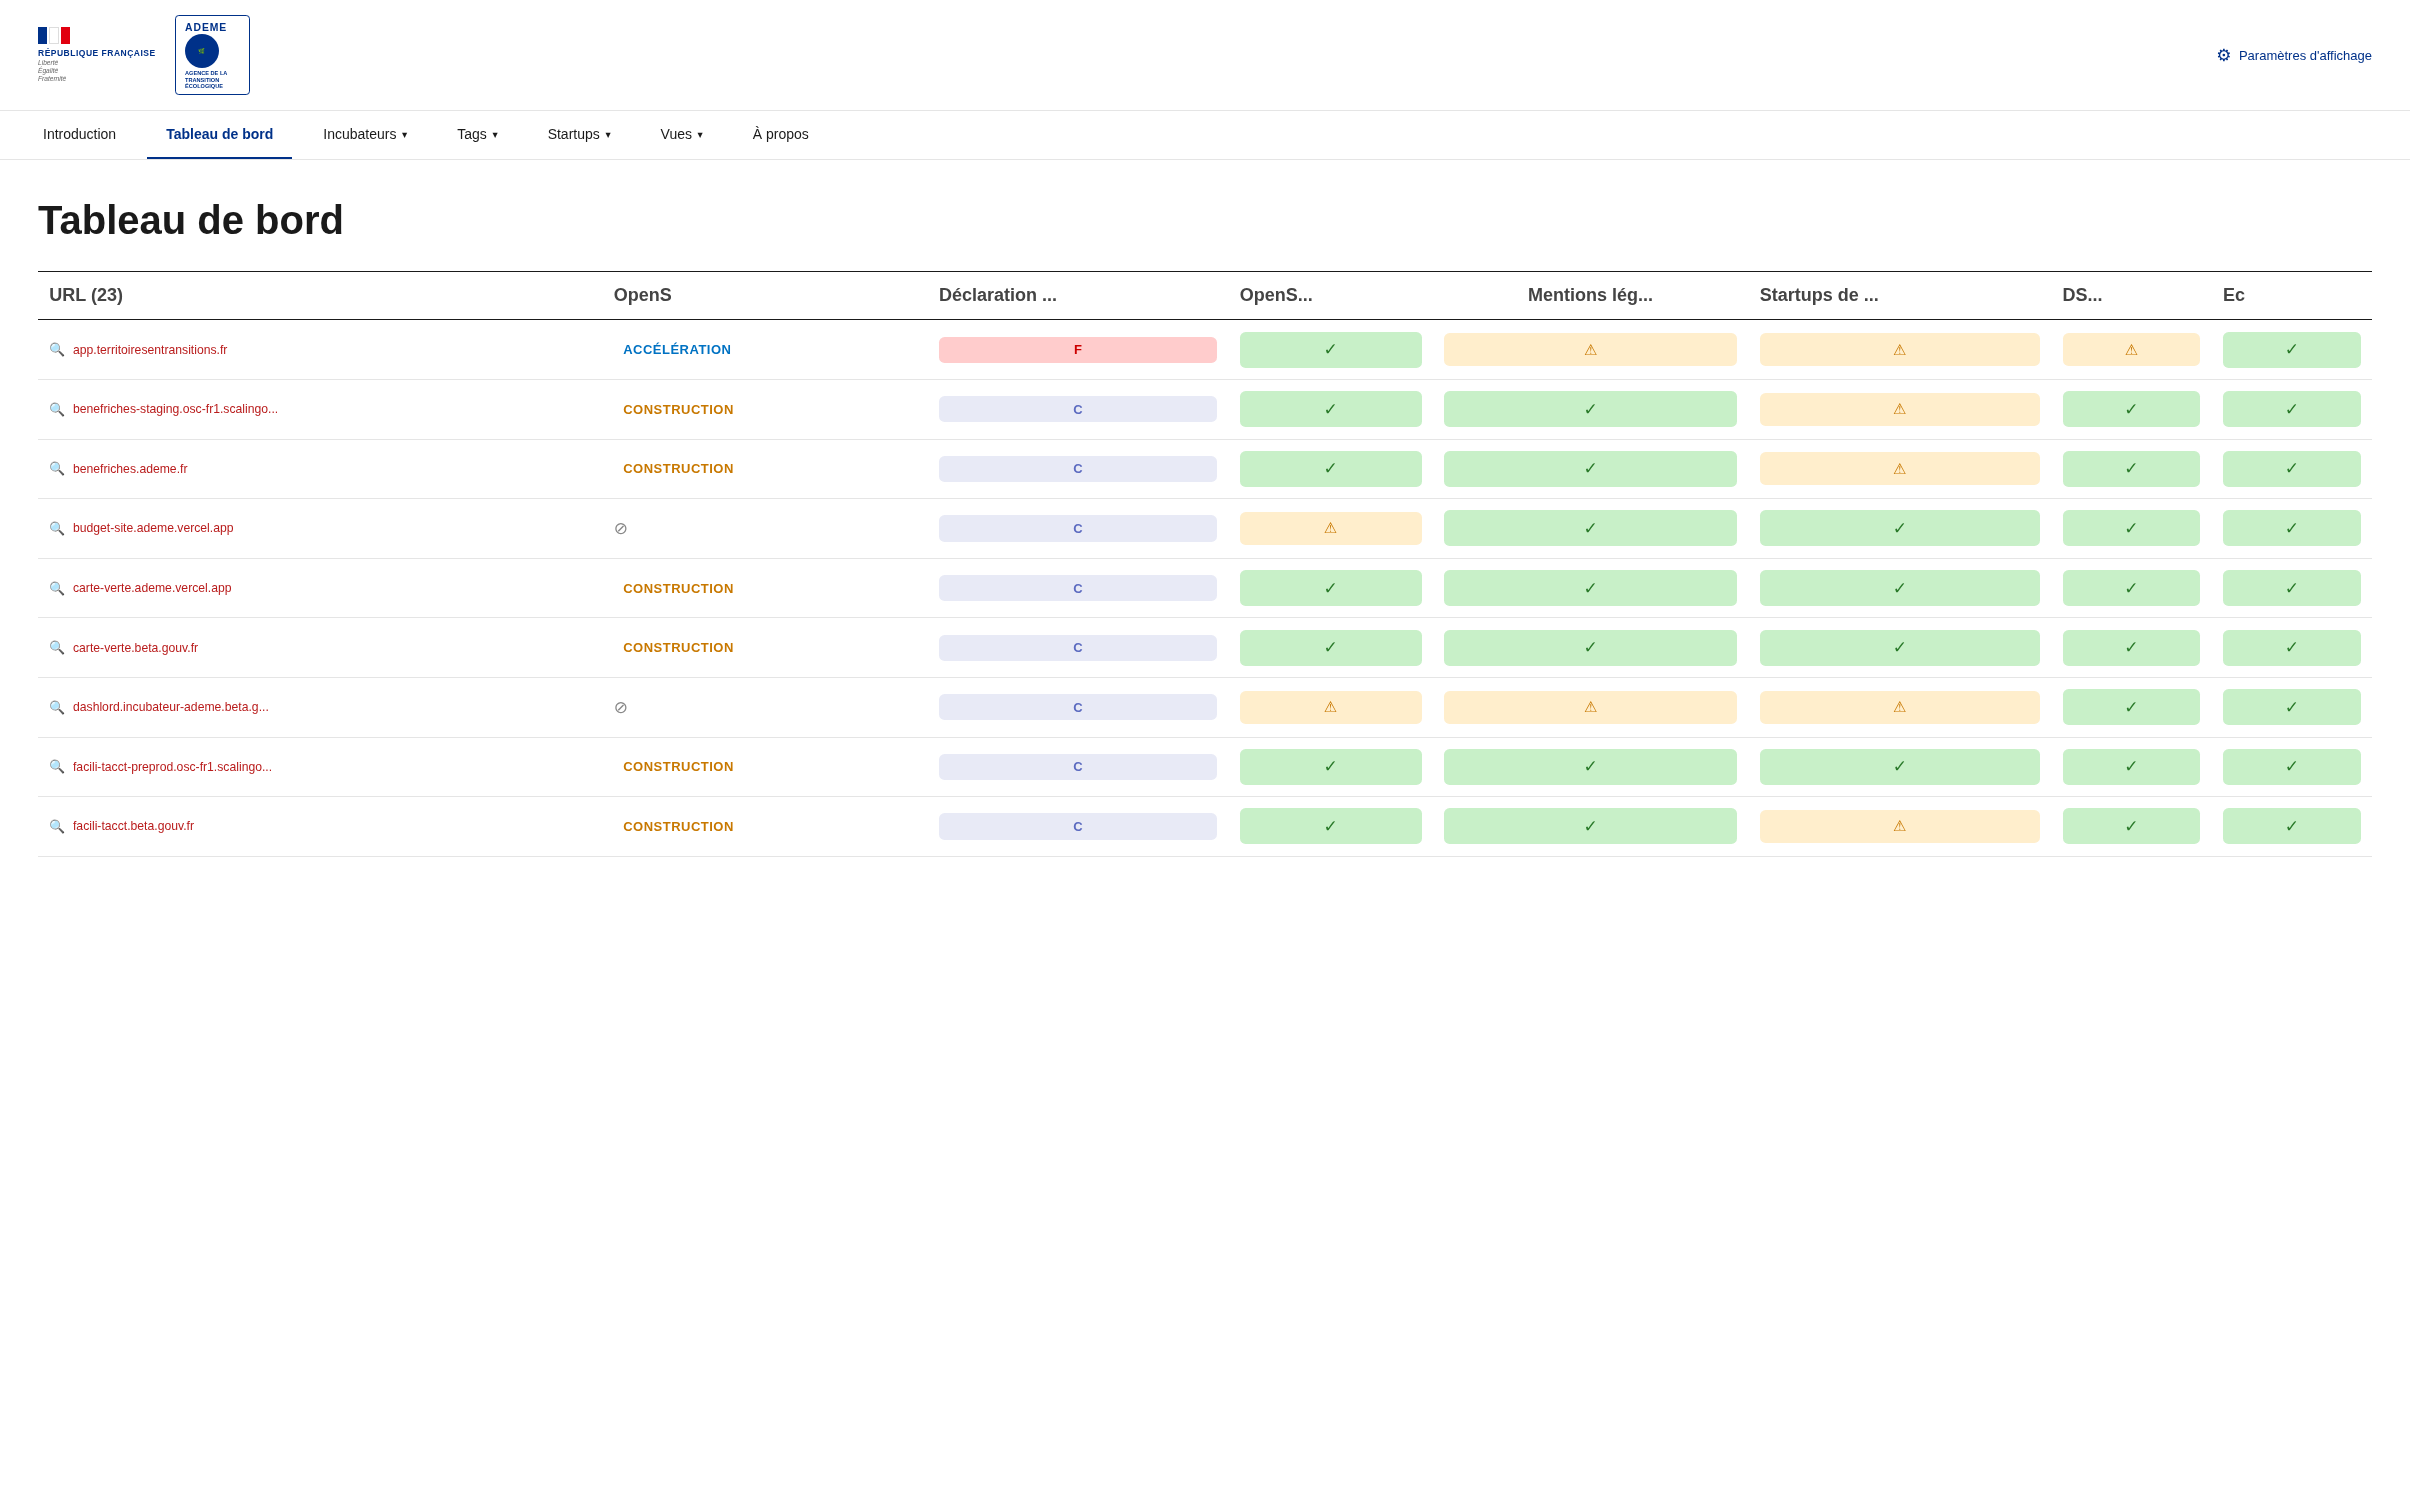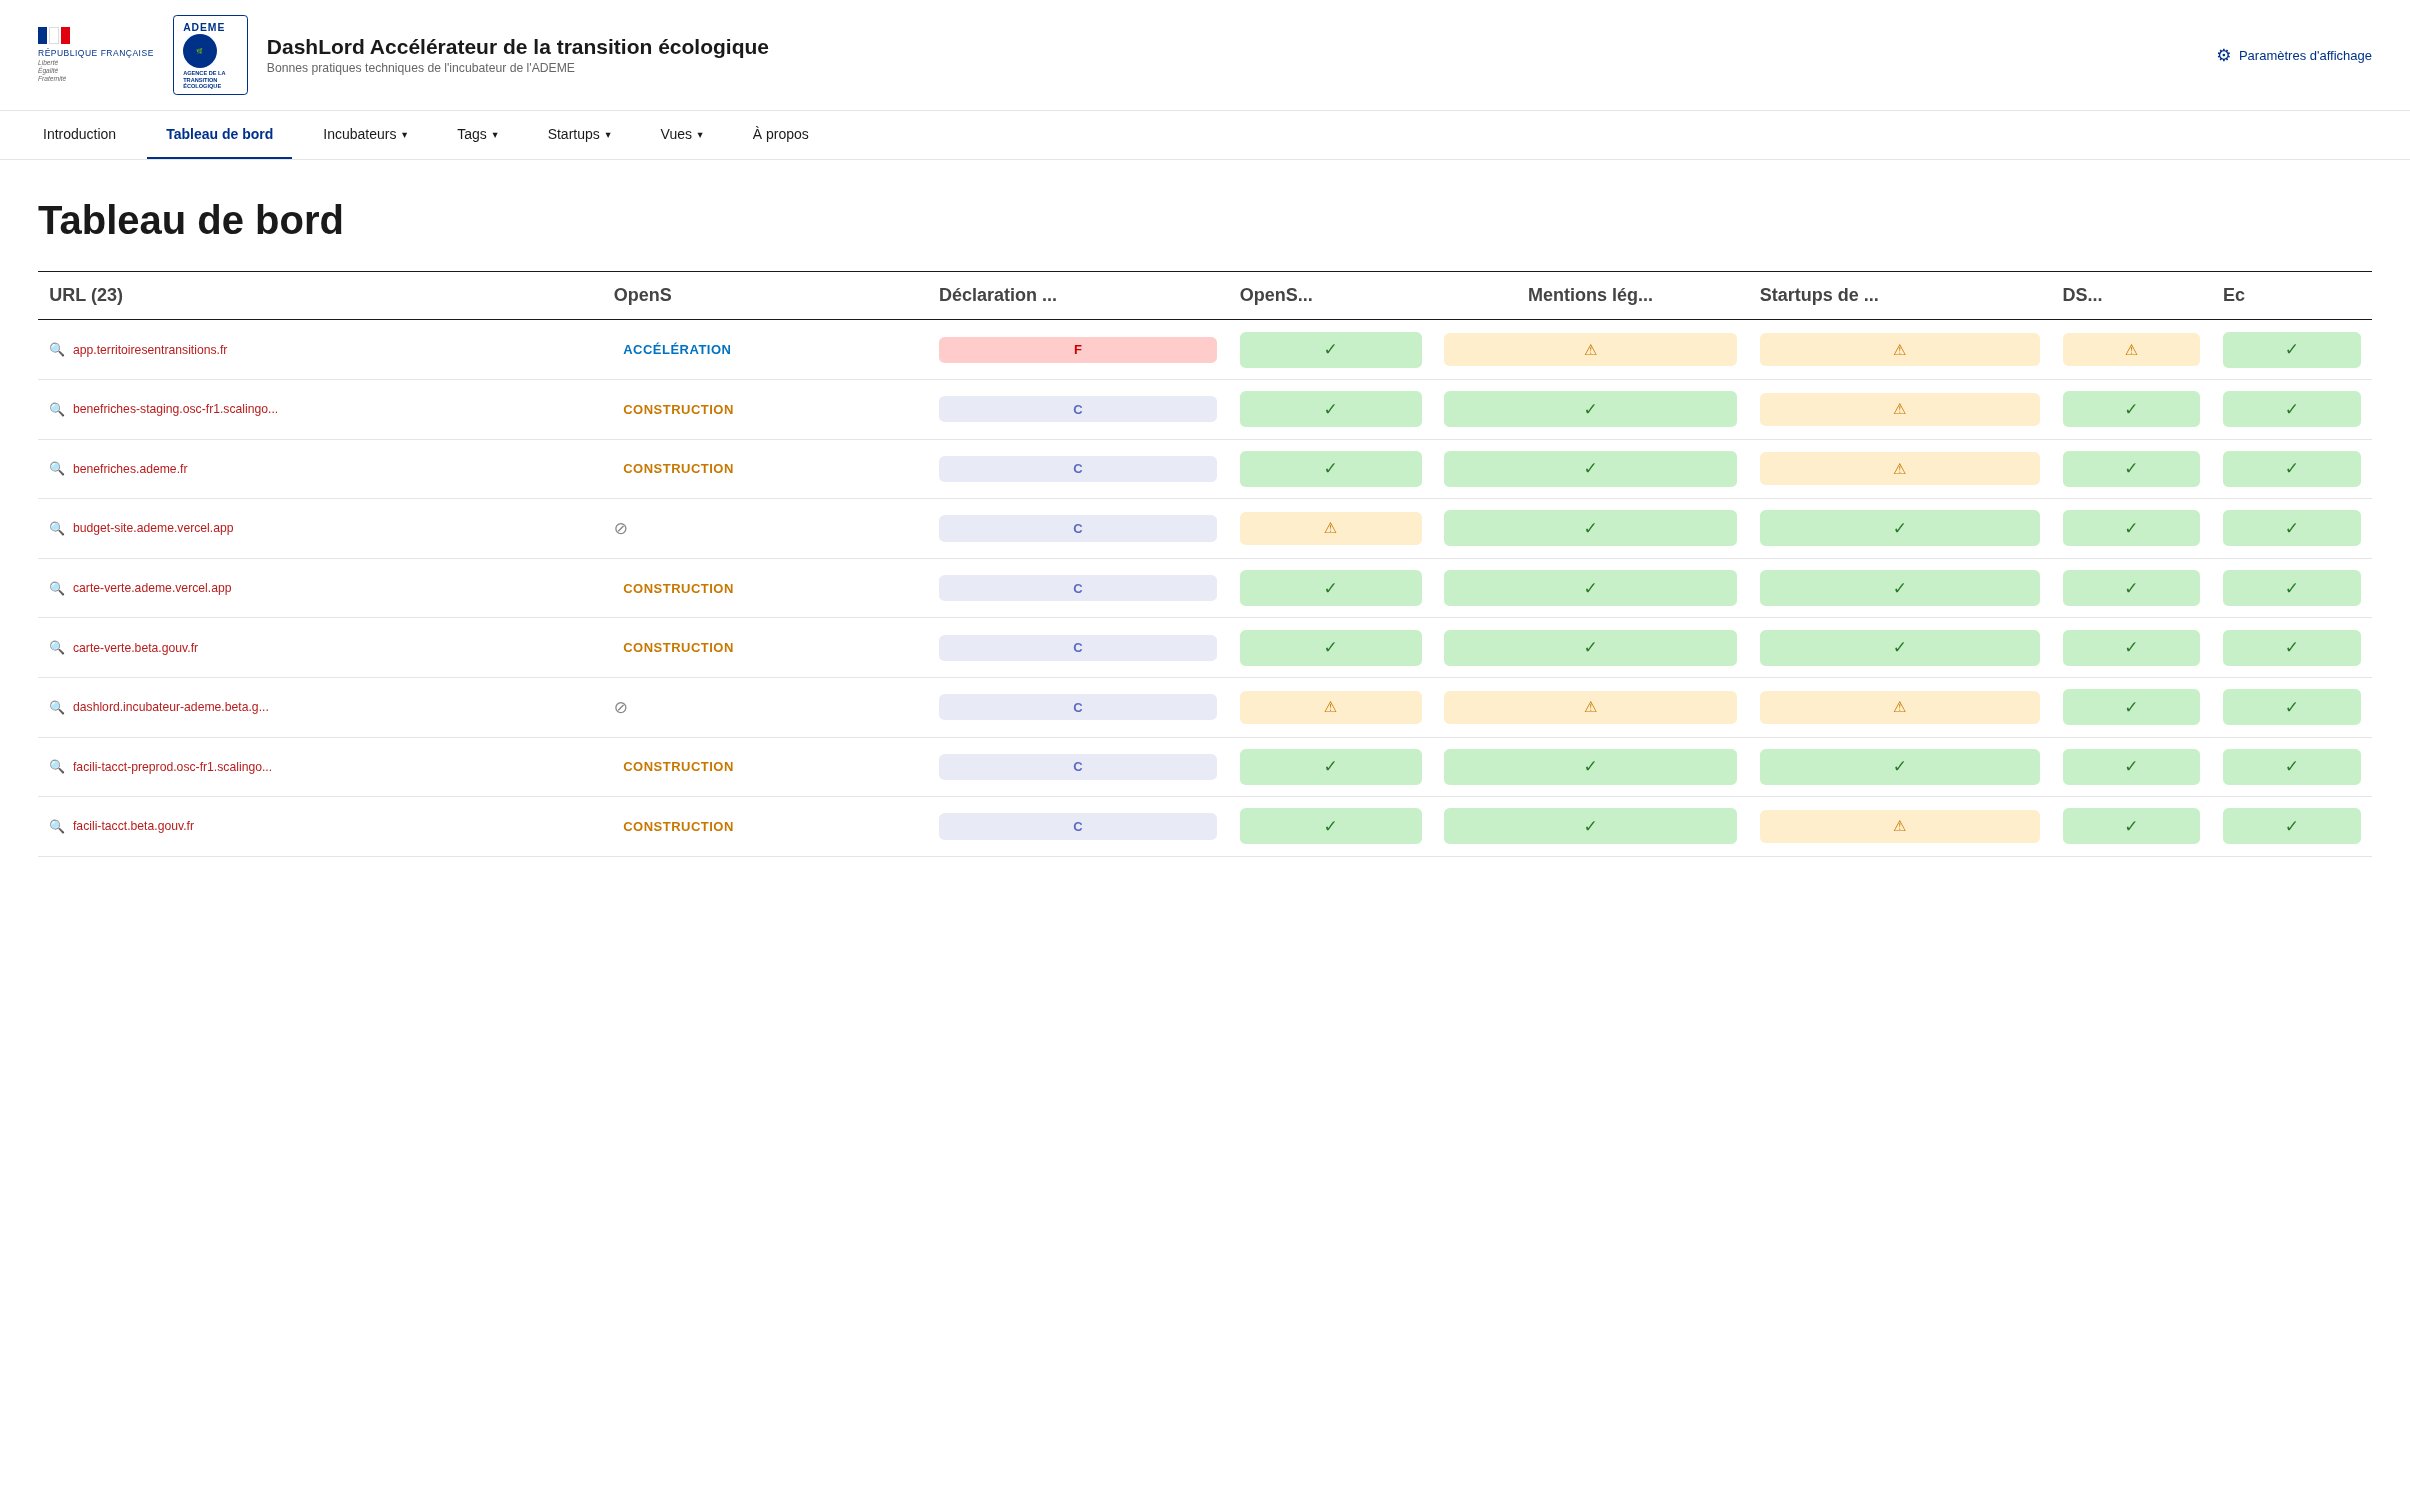--- a/index.html
+++ b/index.html
@@ -10,21 +10,21 @@
       display: flex; align-items: center; padding: 15px 38px; border-bottom: 0.9px solid #e5e5e5;
       justify-content: space-between;
     }
     .header-left { display: flex; align-items: center; gap: 19px; }
     .logo-rf { display: flex; flex-direction: column; align-items: flex-start; }
     .logo-rf .flag { display: flex; gap: 1.9px; margin-bottom: 3.8px; }
     .logo-rf .flag-stripe { width: 9.4px; height: 17px; }
     .logo-rf .flag-blue { background: #003189; }
     .logo-rf .flag-white { background: #fff; border: 0.9px solid #ddd; }
     .logo-rf .flag-red { background: #e1000f; }
-    .logo-rf .republic-text { font-size: 8.5px; font-weight: 400; letter-spacing: 0.5px; color: #003189; line-height: 1.3; }
+    .logo-rf .republic-text { font-size: 8.5px; font-weight: 700; letter-spacing: 0.5px; color: #003189; line-height: 1.3; }
     .logo-rf .republic-sub { font-size: 6.6px; color: #666; font-style: italic; line-height: 1.2; }
     .logo-ademe {
       border: 1.9px solid #003189; border-radius: 3.8px; padding: 5.6px 9.4px;
       display: flex; flex-direction: column; align-items: flex-start; width: 75px;
     }
     .logo-ademe .ademe-title { font-size: 10.4px; font-weight: 900; color: #003189; letter-spacing: 0.9px; }
     .logo-ademe .ademe-circle { width: 34px; height: 34px; border-radius: 50%; background: #003189; display: flex; align-items: center; justify-content: center; margin: 1.9px 0; }
     .logo-ademe .ademe-circle-inner { font-size: 5.6px; color: #fff; text-align: center; font-weight: 700; line-height: 1.1; }
     .logo-ademe .ademe-sub { font-size: 5.6px; color: #003189; text-align: center; font-weight: 600; line-height: 1.1; }
     .header-title { }
@@ -116,24 +116,20 @@
     </div>
     <div class="logo-ademe">
       <div class="ademe-title">ADEME</div>
       <div class="ademe-circle">
         <div class="ademe-circle-inner">🌿</div>
       </div>
       <div class="ademe-sub">AGENCE DE LA</div>
       <div class="ademe-sub">TRANSITION</div>
       <div class="ademe-sub">ÉCOLOGIQUE</div>
     </div>
-    <div class="header-title">
-      <h1>DashLord Accélérateur de la transition écologique</h1>
-      <p>Bonnes pratiques techniques de l'incubateur de l'ADEME</p>
-    </div>
   </div>
   <div class="header-right">
     <span class="settings-icon">⚙</span>
     <span>Paramètres d'affichage</span>
   </div>
 </header>
 
 <nav class="nav">
   <a class="nav-item">
     <span>Introduction</span>

